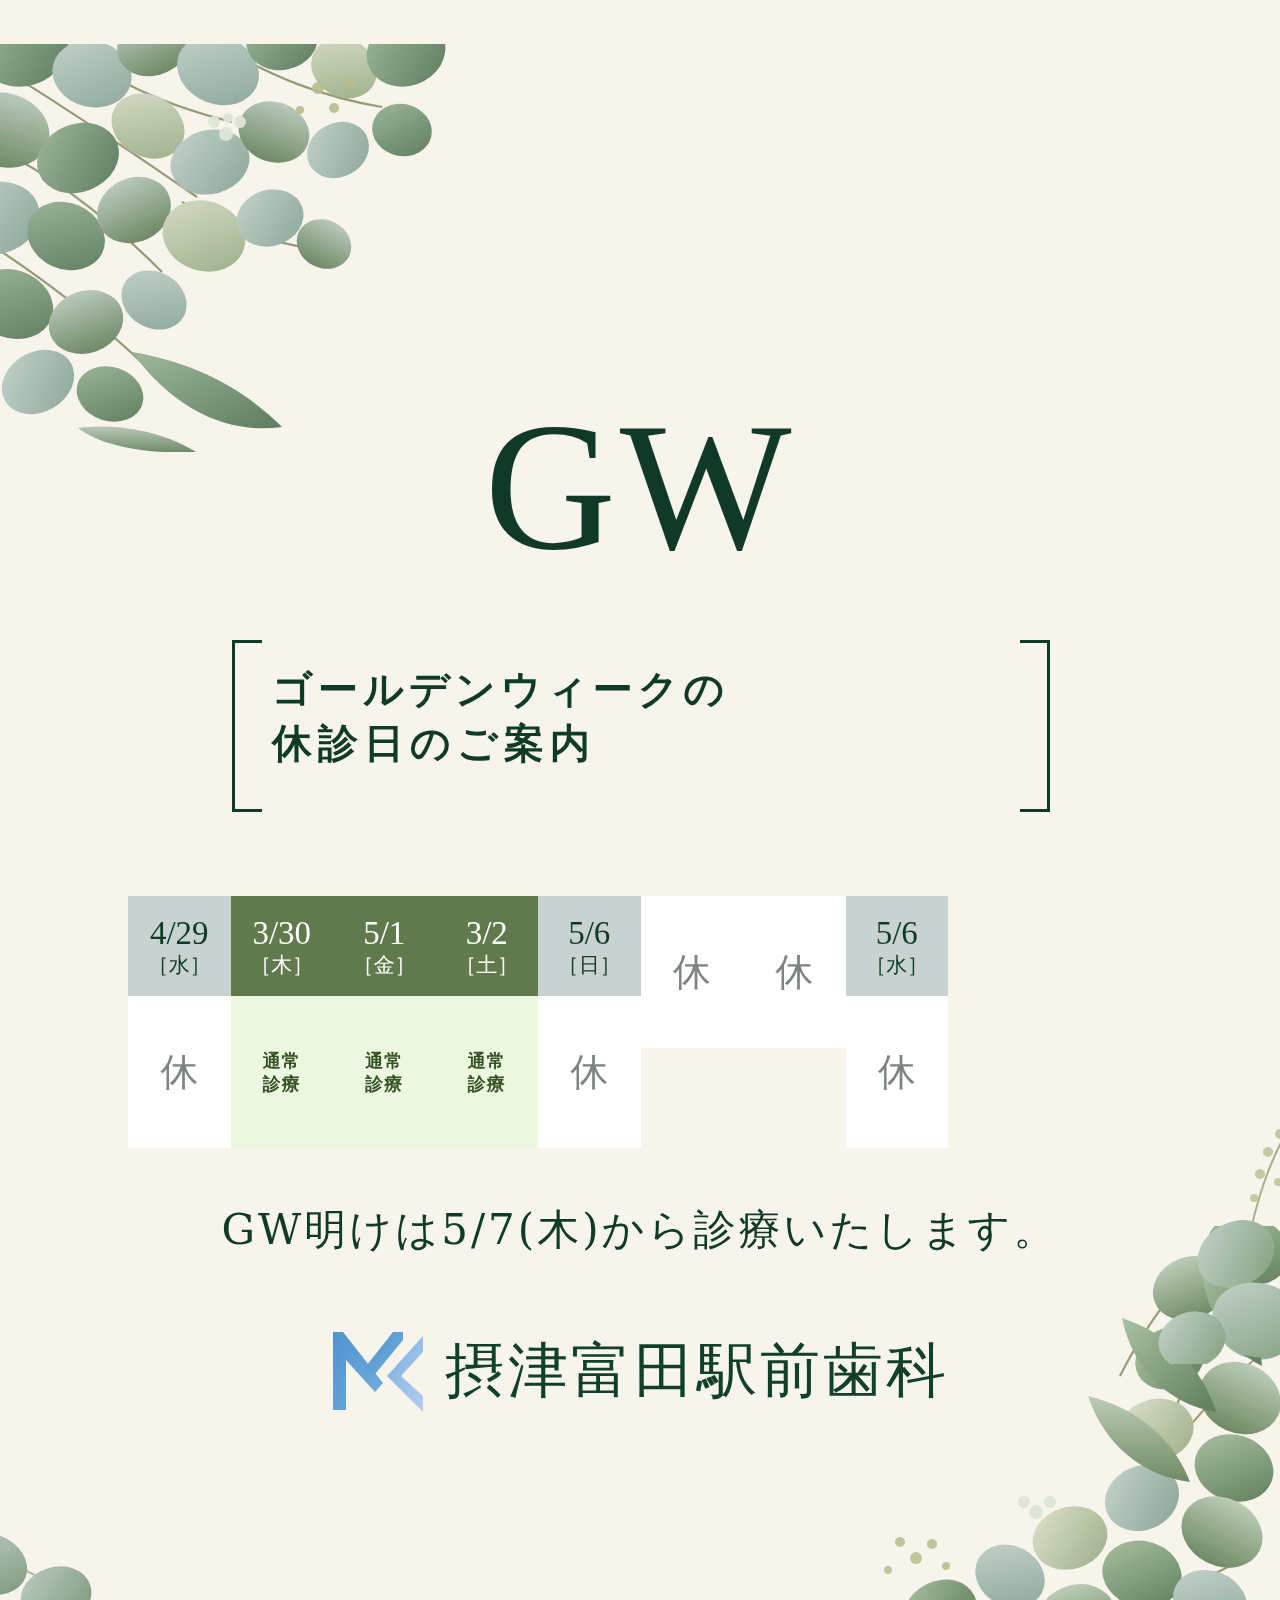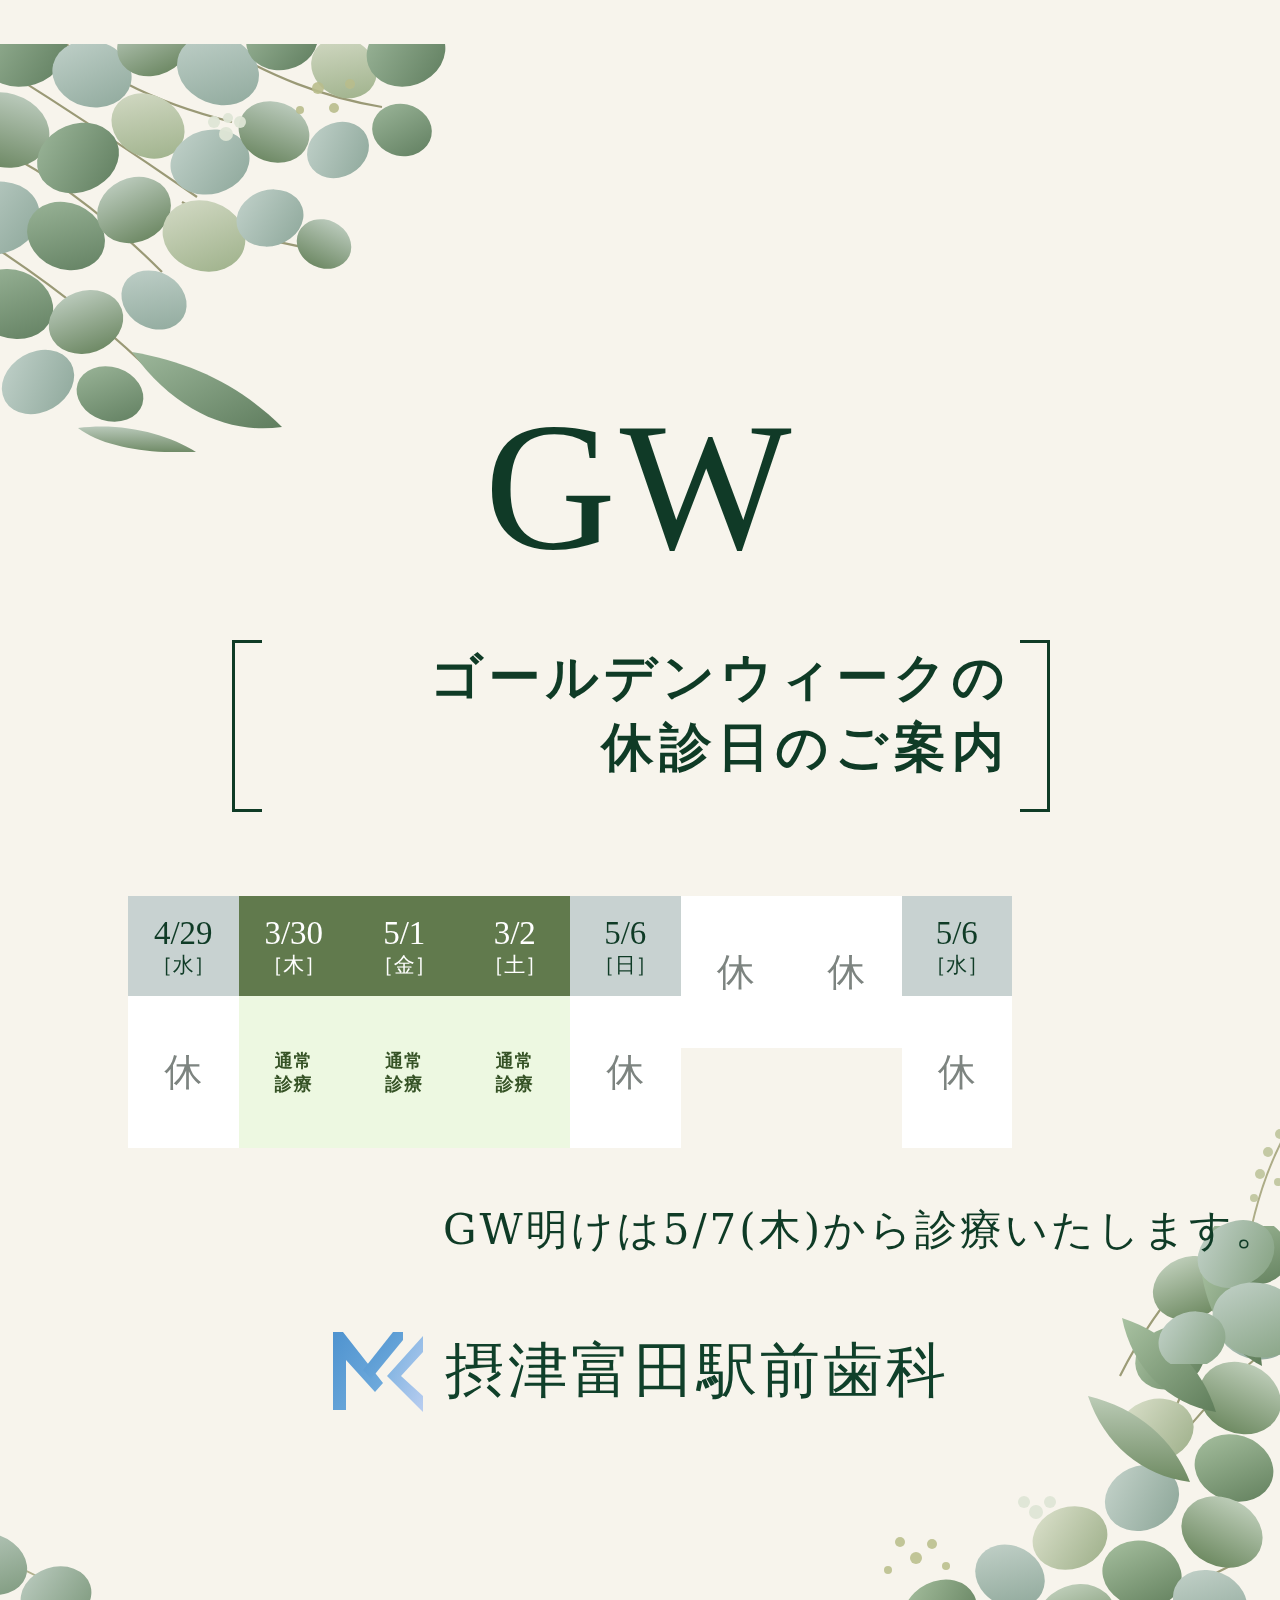--- a/index.html
+++ b/index.html
@@ -69,37 +69,37 @@
     border-top: 3px solid #0f3b26;
     border-bottom: 3px solid #0f3b26;
   }
   #bracket-left  { left: 0;  border-left: 3px solid #0f3b26; }
   #bracket-right { right: 0; border-right: 3px solid #0f3b26; }
 
   #subtitle-text {
     position: absolute;
     left: 40px;
     right: 40px;
-    top: 2px;
-    text-align: right;
+    top: 22px;
+    text-align: left;
     color: #0f3b26;
-    font-size: 52px;
+    font-size: 40px;
     line-height: 1.34;
     letter-spacing: 5px;
     font-weight: 700;
     font-family: "DejaVu Serif", "Liberation Serif", serif;
   }
   #subtitle-text .line-2 { letter-spacing: 6px; }
 
   
   #schedule {
     position: absolute;
     left: 128px;
     top: 852px;
-    width: 884px;
+    width: 820px;
     display: flex;
     gap: 0;
   }
   .day-col {
     flex: 1 1 0;
     display: flex;
     flex-direction: column;
   }
   .day-head {
     height: 100px;
@@ -138,21 +138,21 @@
   .head-open   { background: #617a4d; color: #ffffff; }
   .body-closed { background: #ffffff; color: #7d8480; font-size: 38px; font-weight: 400; }
   .body-open   { background: #edf8e1; color: #355225; font-size: 18px; font-weight: 700; line-height: 1.28; letter-spacing: 1px; }
 
   
   #reopen-note {
     position: absolute;
     top: 1158px;
     left: 0;
     width: 1280px;
-    text-align: right;
+    text-align: center;
     color: #0f3b26;
     font-size: 42px;
     letter-spacing: 3px;
     font-family: "DejaVu Serif", "Liberation Serif", serif;
     font-weight: 400;
   }
 
   
   #brand {
     position: absolute;

